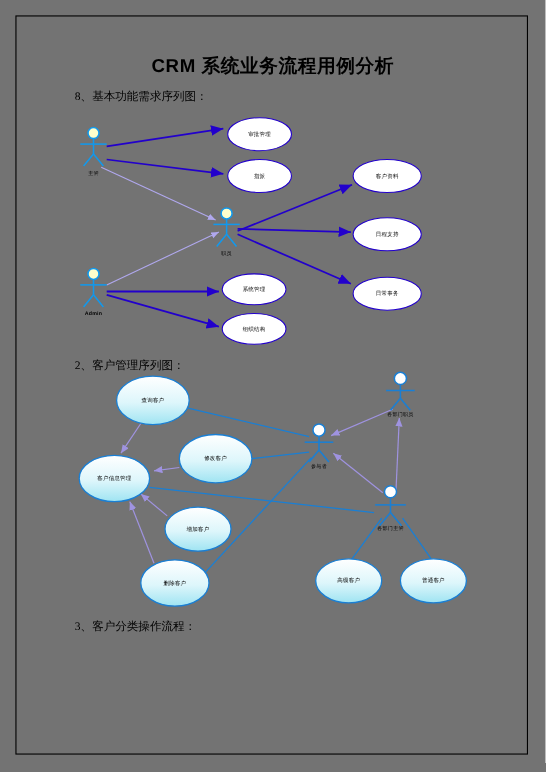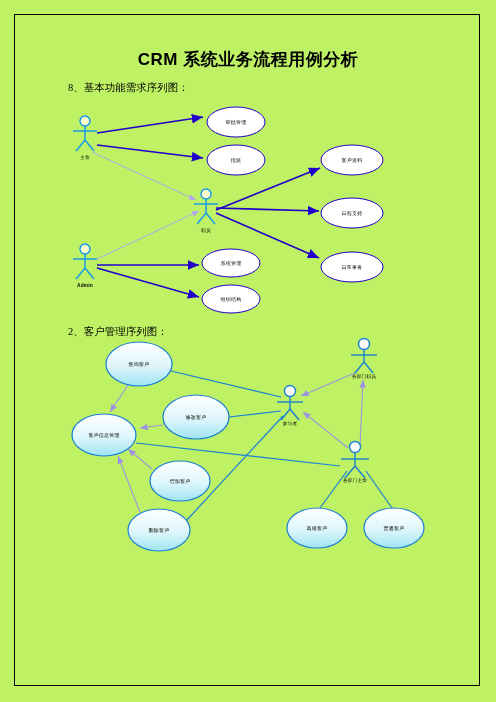--- a/index.html
+++ b/index.html
@@ -7,21 +7,21 @@
     padding: 0;
     background: #ffffff;
   }
   body {
     font-family: "Liberation Serif", "DejaVu Serif", serif;
   }
   #page {
     position: relative;
     width: 496px;
     height: 702px;
-    background: #bef264;
+    background: #737373;
     overflow: hidden;
   }
   #page-border {
     position: absolute;
     left: 14px;
     top: 14px;
     width: 466px;
     height: 672px;
     border: 1px solid #000000;
     box-sizing: border-box;
@@ -88,20 +88,21 @@
 <body>
 
 <div id="page">
 
   <div id="page-border"></div>
 
   <div id="doc-title">CRM 系统业务流程用例分析</div>
 
   <div class="section-heading" id="heading-1">8、基本功能需求序列图：</div>
   <div class="section-heading" id="heading-2">2、客户管理序列图：</div>
+  <div class="section-heading" id="heading-3">3、客户分类操作流程：</div>
 
   <svg class="diagram" id="diagram-1" viewBox="0 0 496 702">
     <defs>
       <marker id="ah-blue" markerWidth="8" markerHeight="8" refX="7" refY="3" orient="auto">
         <path d="M0,0 L7,3 L0,6 z" fill="#2200cc"></path>
       </marker>
       <marker id="ah-faint" markerWidth="8" markerHeight="8" refX="7" refY="3" orient="auto">
         <path d="M0,0 L7,3 L0,6 z" fill="#b0a8ee"></path>
       </marker>
     </defs>

